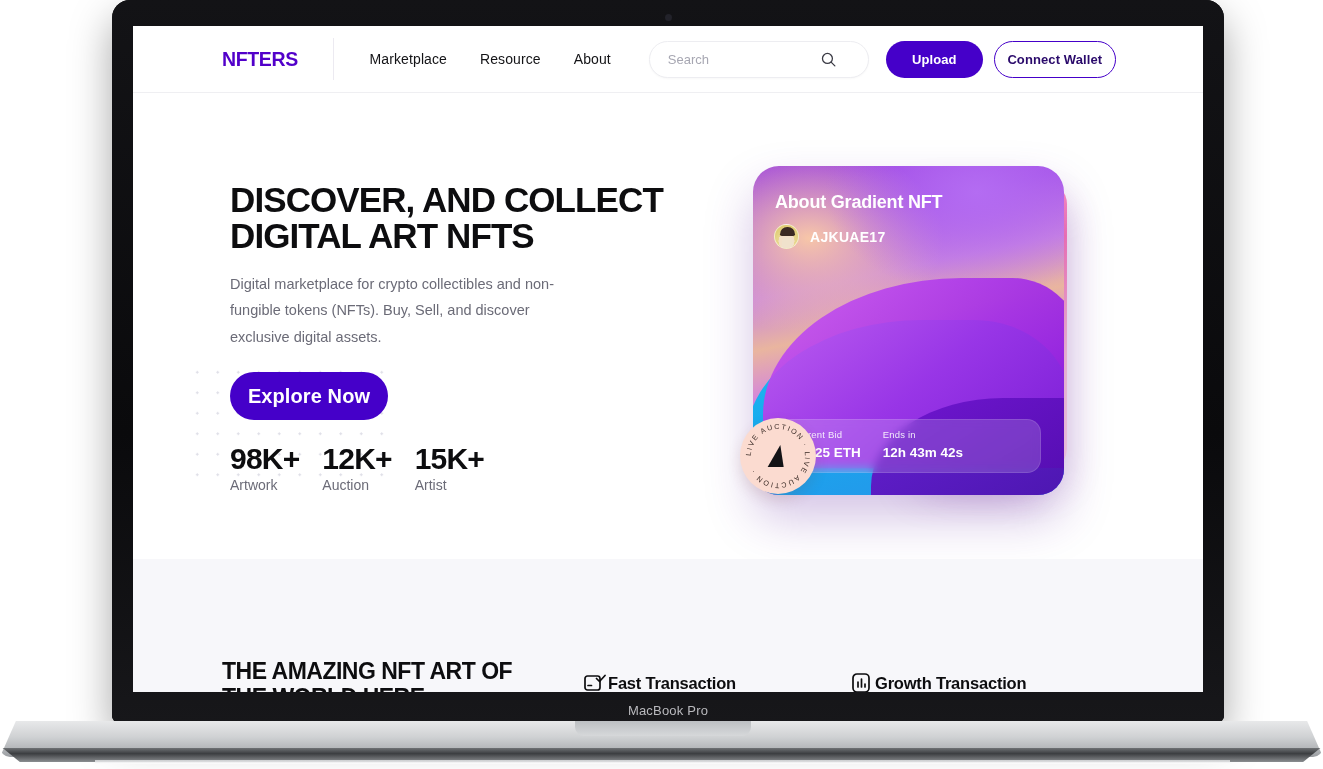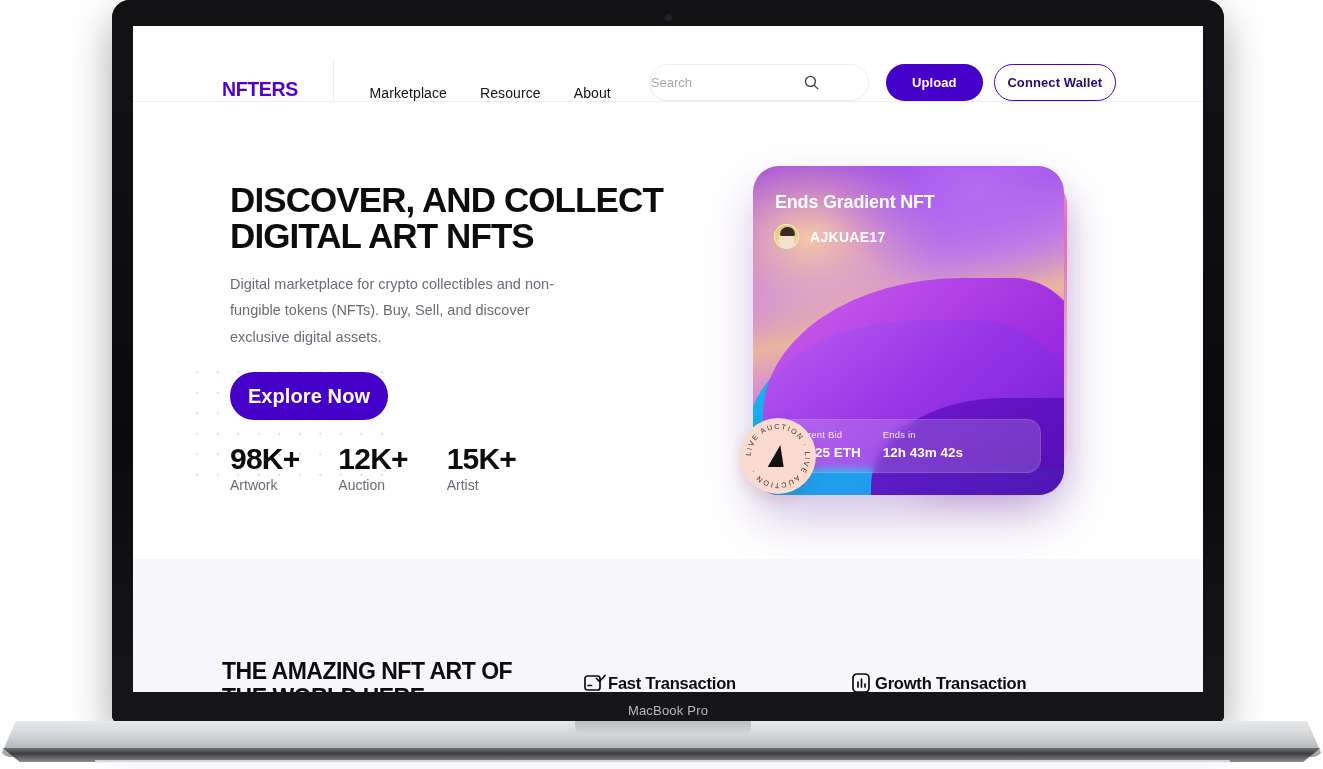--- a/index.html
+++ b/index.html
@@ -84,24 +84,24 @@
     position: absolute;
     left: 133px; top: 26px;
     width: 1070px; height: 666px;
     background: #ffffff;
     overflow: hidden;
   }
 
   
   #navbar {
     position: absolute; left: 0; top: 0;
-    width: 1070px; height: 76px;
+    width: 1070px; height: 67px;
     background: #fff;
     border-bottom: 1px solid #efeff2;
-    display: flex; align-items: flex-end;
+    display: flex; align-items: center;
   }
   #brand-logo {
     margin-left: 89px;
     color: #5200ca;
     font-size: 21px;
     font-weight: 900;
     letter-spacing: -0.4px;
     font-stretch: condensed;
     transform: scaleX(0.93);
     transform-origin: left center;
@@ -121,21 +121,21 @@
     width: 220px; height: 37px;
     border: 1px solid #ededf1;
     border-radius: 19px;
     display: flex; align-items: center;
     background: #fff;
     box-shadow: 0 1px 2px rgba(20,20,40,.03);
   }
   #search-input {
     border: none; outline: none;
     background: transparent;
-    margin-left: 1px;
+    margin-left: 18px;
     width: 150px;
     font-size: 13px;
     color: #6d6d78;
     font-family: "Liberation Sans", sans-serif;
   }
   #search-input::placeholder { color: #a7a7b2; }
   #search-icon { margin-left: 2px; color: #3a3a44; display:flex; }
   #upload-button {
     margin-left: 17px;
     width: 97px; height: 37px;
@@ -188,21 +188,21 @@
     background: #4500c9;
     border-radius: 24px;
     color: #fff;
     font-size: 20px; font-weight: 700;
     display: flex; align-items: center; justify-content: center;
     cursor: pointer;
     letter-spacing: .1px;
   }
   #hero-stats {
     position: absolute; left: 89px; top: 339px;
-    display: flex; gap: 39px;
+    display: flex; gap: 23px;
   }
   .stat-value {
     font-size: 30px; font-weight: 900;
     color: #0d0d0f; letter-spacing: -0.8px;
     line-height: 1.08;
   }
   .stat-label { font-size: 14px; color: #6b6b77; margin-top: 2px; }
 
   
   #card-stack { position: absolute; left: 612px; top: 62px; width: 420px; height: 340px; }
@@ -404,21 +404,21 @@
       <div id="card-stack">
 
         <div id="nft-card-back-2"></div>
         <div id="nft-card-back-1"></div>
 
         <div id="nft-card-front">
           <div id="nft-wave-blue"></div>
           <div id="nft-wave-purple"></div>
           <div id="nft-wave-deep"></div>
 
-          <div id="nft-card-title">Ends Gradient NFT</div>
+          <div id="nft-card-title">About Gradient NFT</div>
 
           <div id="nft-owner-row">
             <div id="nft-avatar"></div>
             <div id="nft-owner-name">AJKUAE17</div>
           </div>
 
           <div id="nft-bid-panel">
             <div class="bid-col">
               <div class="bid-label">Current Bid</div>
               <div class="bid-value">

